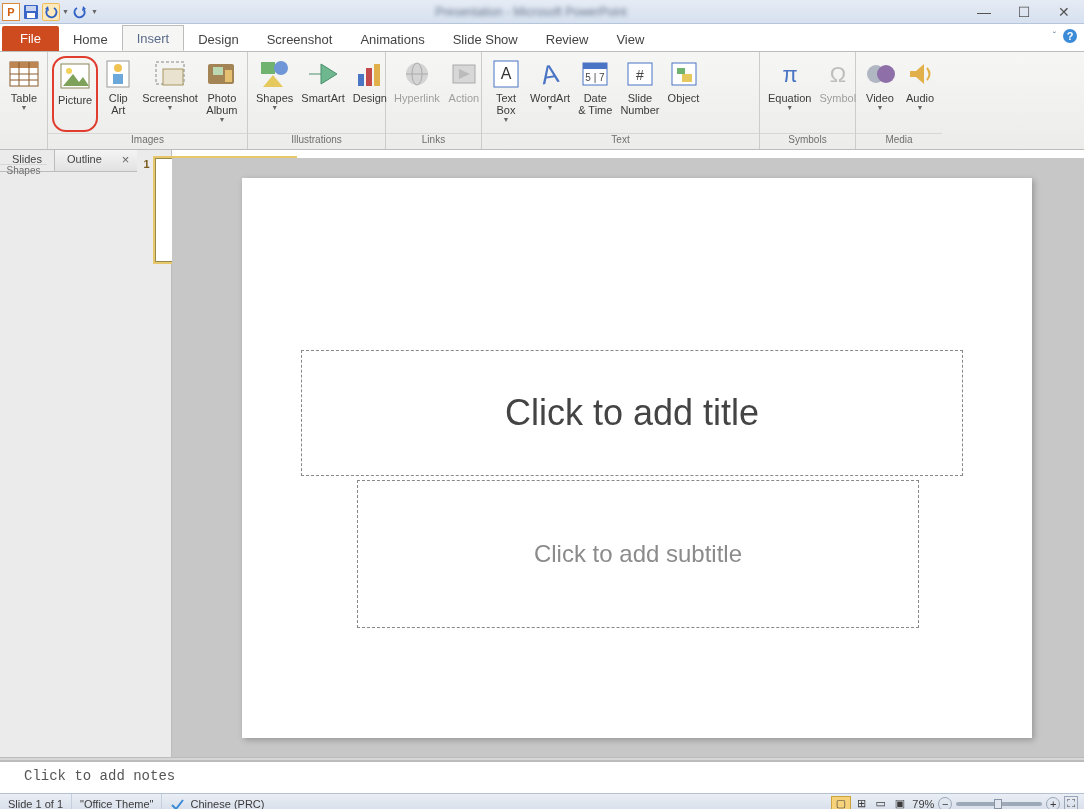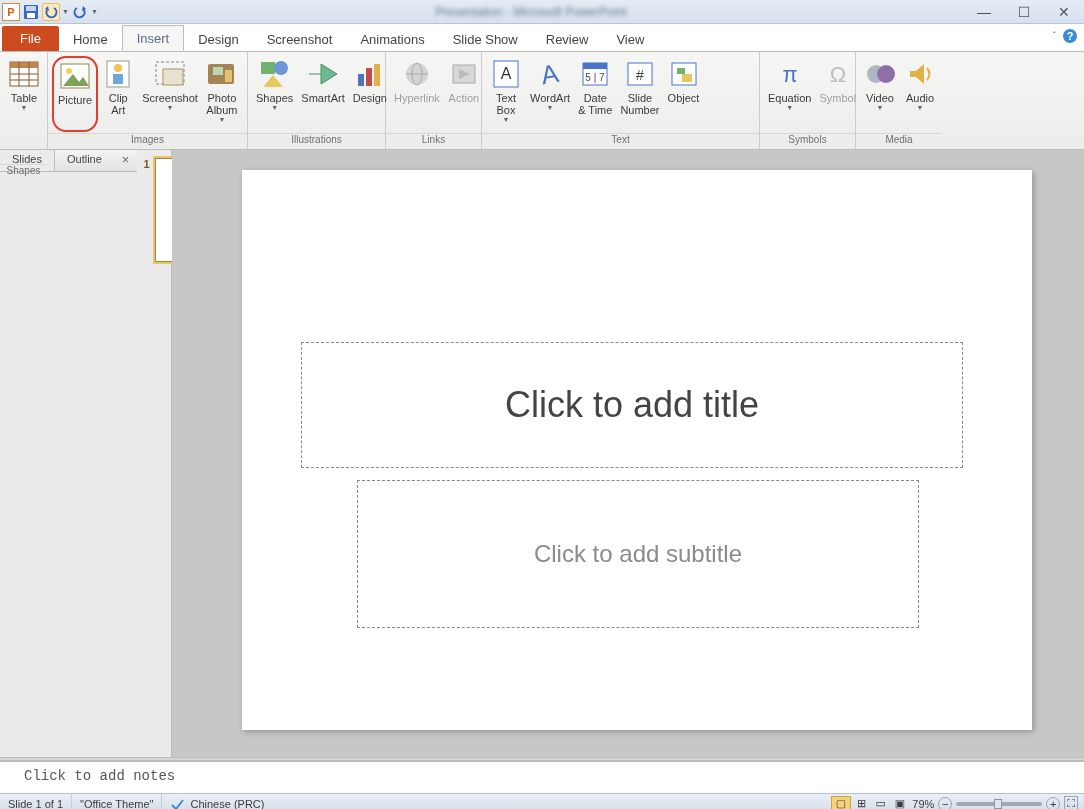--- a/index.html
+++ b/index.html
@@ -28,26 +28,26 @@
 .workspace { display:flex; height:calc(809px - 24px - 28px - 98px - 20px - 32px); }
 .sidepanel { width:172px; background:#ebebeb; border-right:1px solid #bcbcbc; display:flex; flex-direction:row; }
 .sp-tabs { height:22px; display:flex; background:linear-gradient(to bottom,#f4f4f4,#e2e2e2); border-bottom:1px solid #bcbcbc; }
 .sp-tab { padding:3px 12px 0; font-size:11px; color:#444; }
 .sp-tab.active { background:#ebebeb; border-right:1px solid #bcbcbc; }
 .sp-close { margin-left:auto; padding:2px 8px; color:#666; font-size:13px; }
 .thumb-list { padding:8px 6px; }
 .thumb { display:flex; }
 .thumb .num { font-size:11px; font-weight:bold; color:#7a5c1e; width:12px; }
 .thumb .mini { width:140px; height:104px; background:#fff; border:1px solid #9a8851; outline:2px solid #e6c76a; }
-.editarea { flex:1; background:#c7c7c7; position:relative; }
+.editarea { flex:1; background:#c7c7c7; position:relative;margin-top:8px; }
 .slide { position:absolute; left:70px; top:20px; width:790px; height:560px; background:#fff; box-shadow:2px 2px 6px rgba(0,0,0,0.25); }
 .ph { position:absolute; border:1px dashed #888; display:flex; align-items:center; justify-content:center; }
 .ph-title { left:59px; top:172px; width:662px; height:126px; }
 .ph-title .txt { font-size:36px; color:#444; }
-.ph-sub { left:115px; top:310px; width:562px; height:148px; }
+.ph-sub { left:115px; top:302px; width:562px; height:148px; }
 .ph-sub .txt { font-size:24px; color:#8b8b8b; }
 .splitter { height:4px; background:#d7d7d7; border-top:1px solid #bbb; border-bottom:1px solid #bbb; }
 .notes-pane { height:32px; background:#fff; border-top:1px solid #bcbcbc; padding:6px 24px; }
 .notes-pane .txt { font-family:"Courier New",monospace; font-size:14px; color:#555; }
 .statusbar { height:20px; background:linear-gradient(to bottom,#eaeef5,#d5dde9); border-top:1px solid #b4c1d2; display:flex; align-items:center; font-size:11px; color:#3b3b3b; }
 .sb-cell { padding:0 8px; border-right:1px solid #c4cedc; height:100%; display:flex; align-items:center; }
 .sb-zoom { margin-left:auto; display:flex; align-items:center; gap:4px; padding:0 6px; }
 .zoom-track { width:86px; height:4px; background:#9ea9b8; position:relative; border-radius:2px; }
 .zoom-thumb { position:absolute; left:44%; top:-3px; width:8px; height:10px; background:#e2e7ef; border:1px solid #8893a3; }
 .view-btns span { padding:0 3px; }

